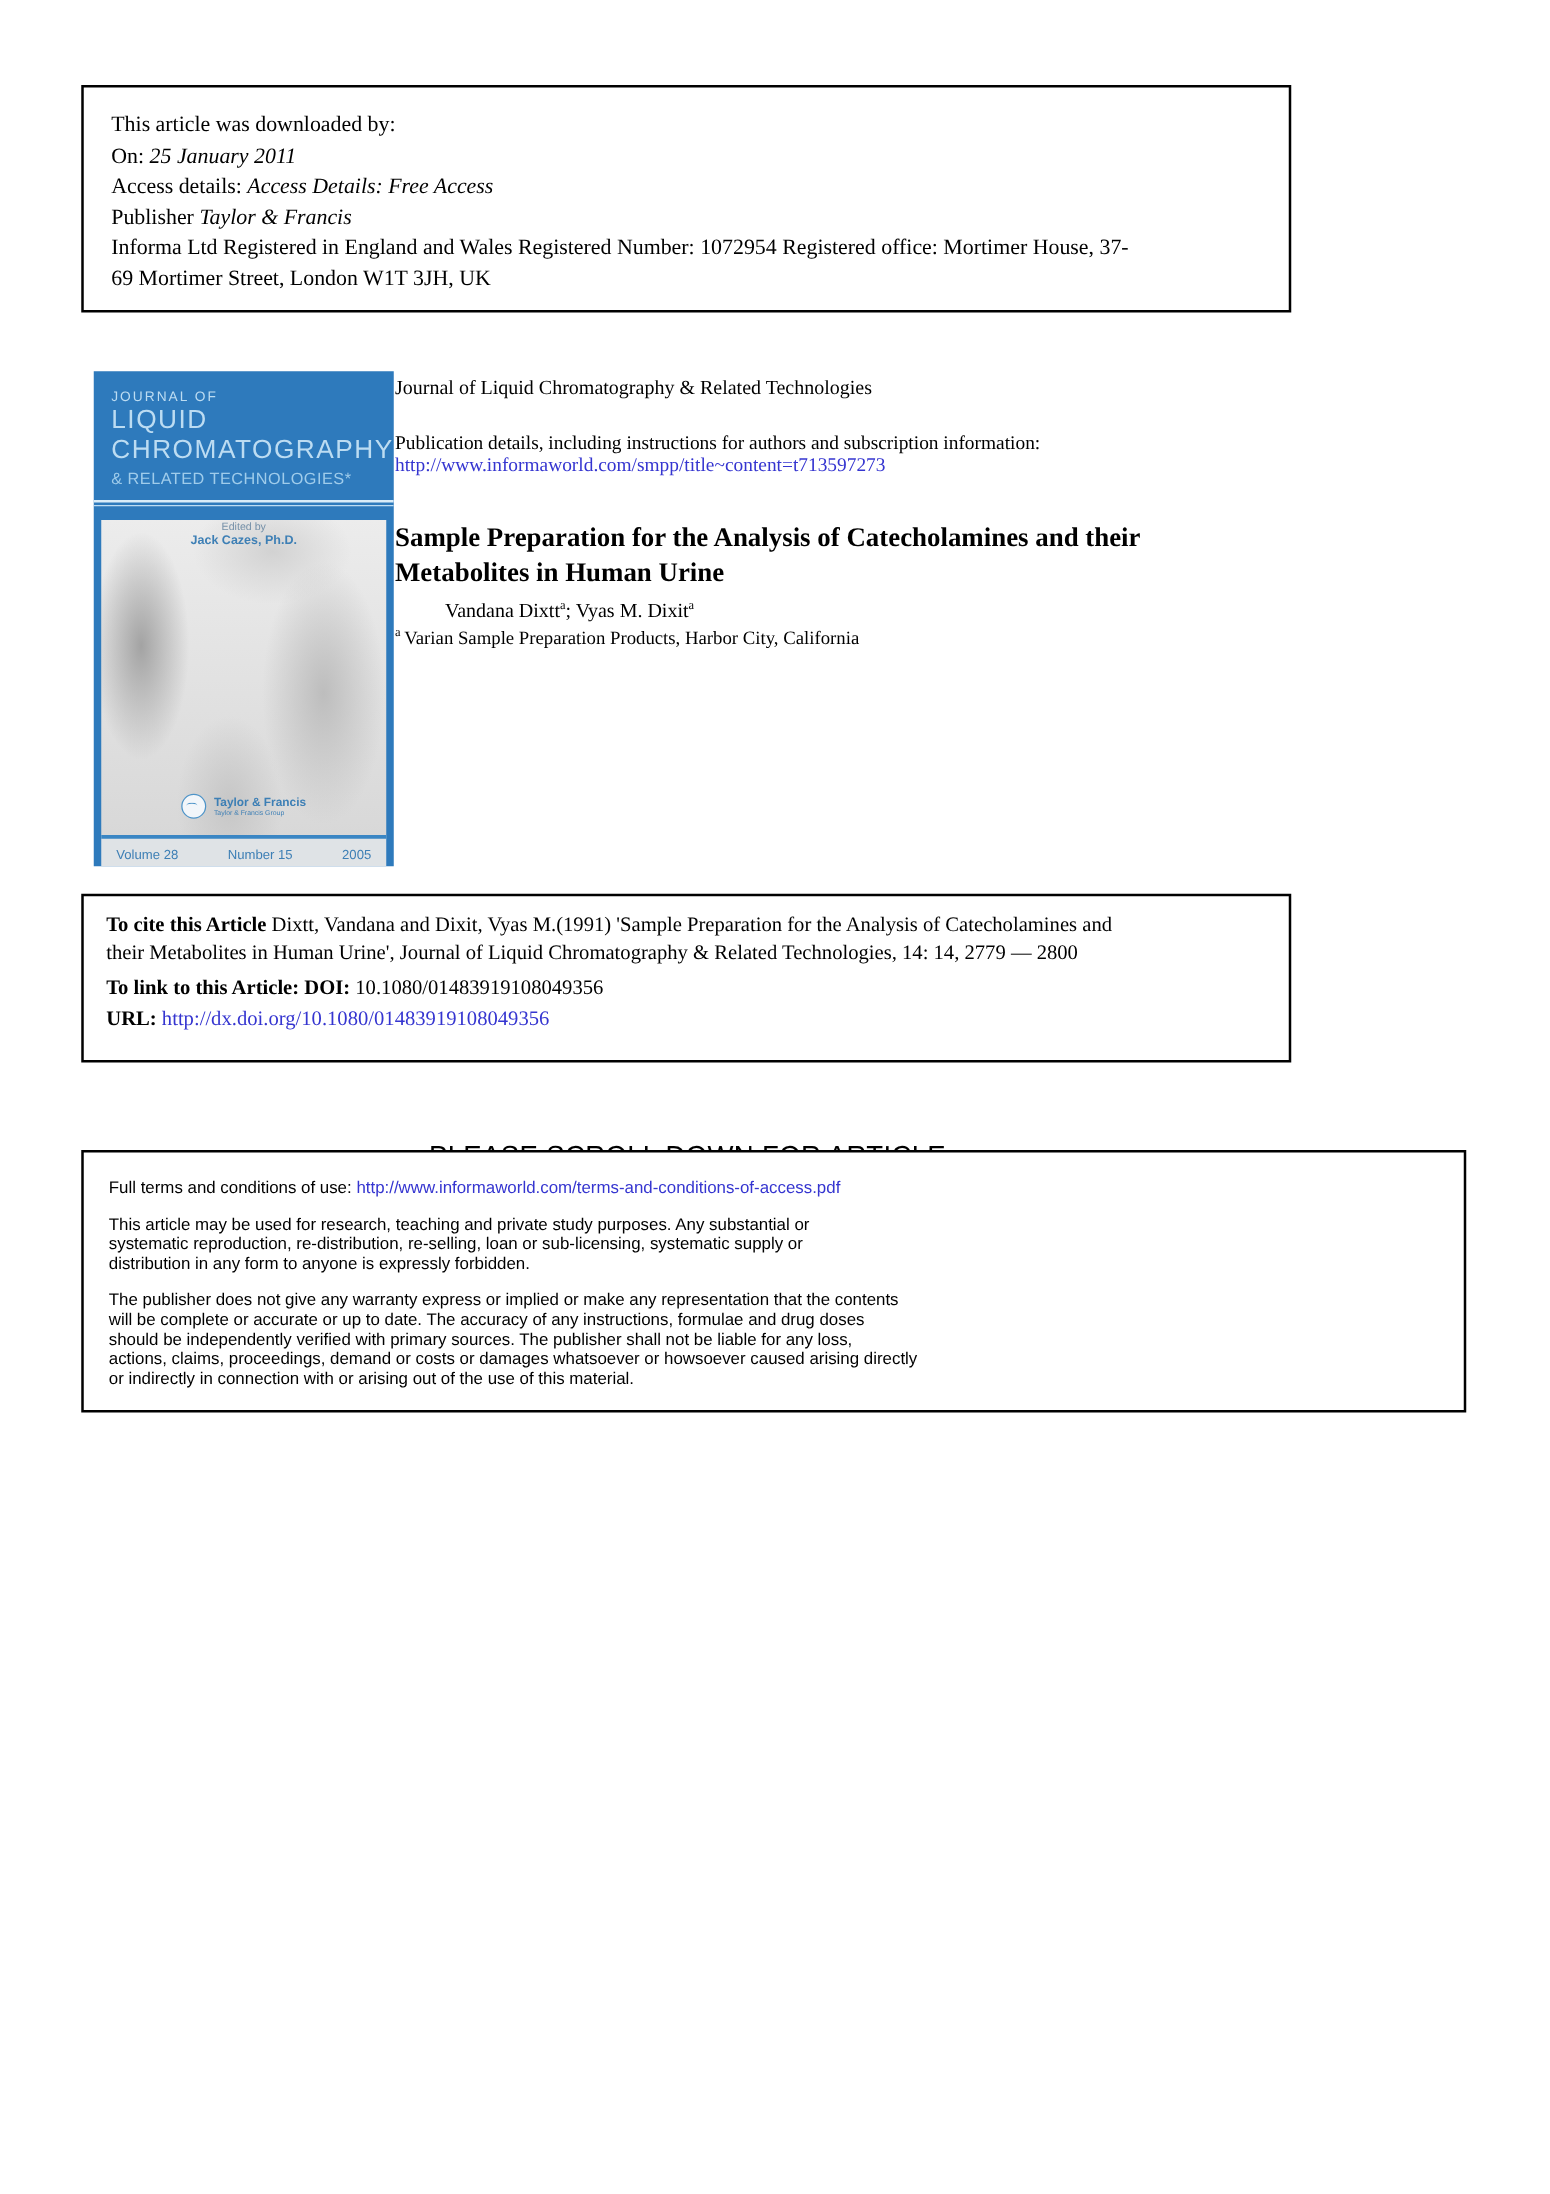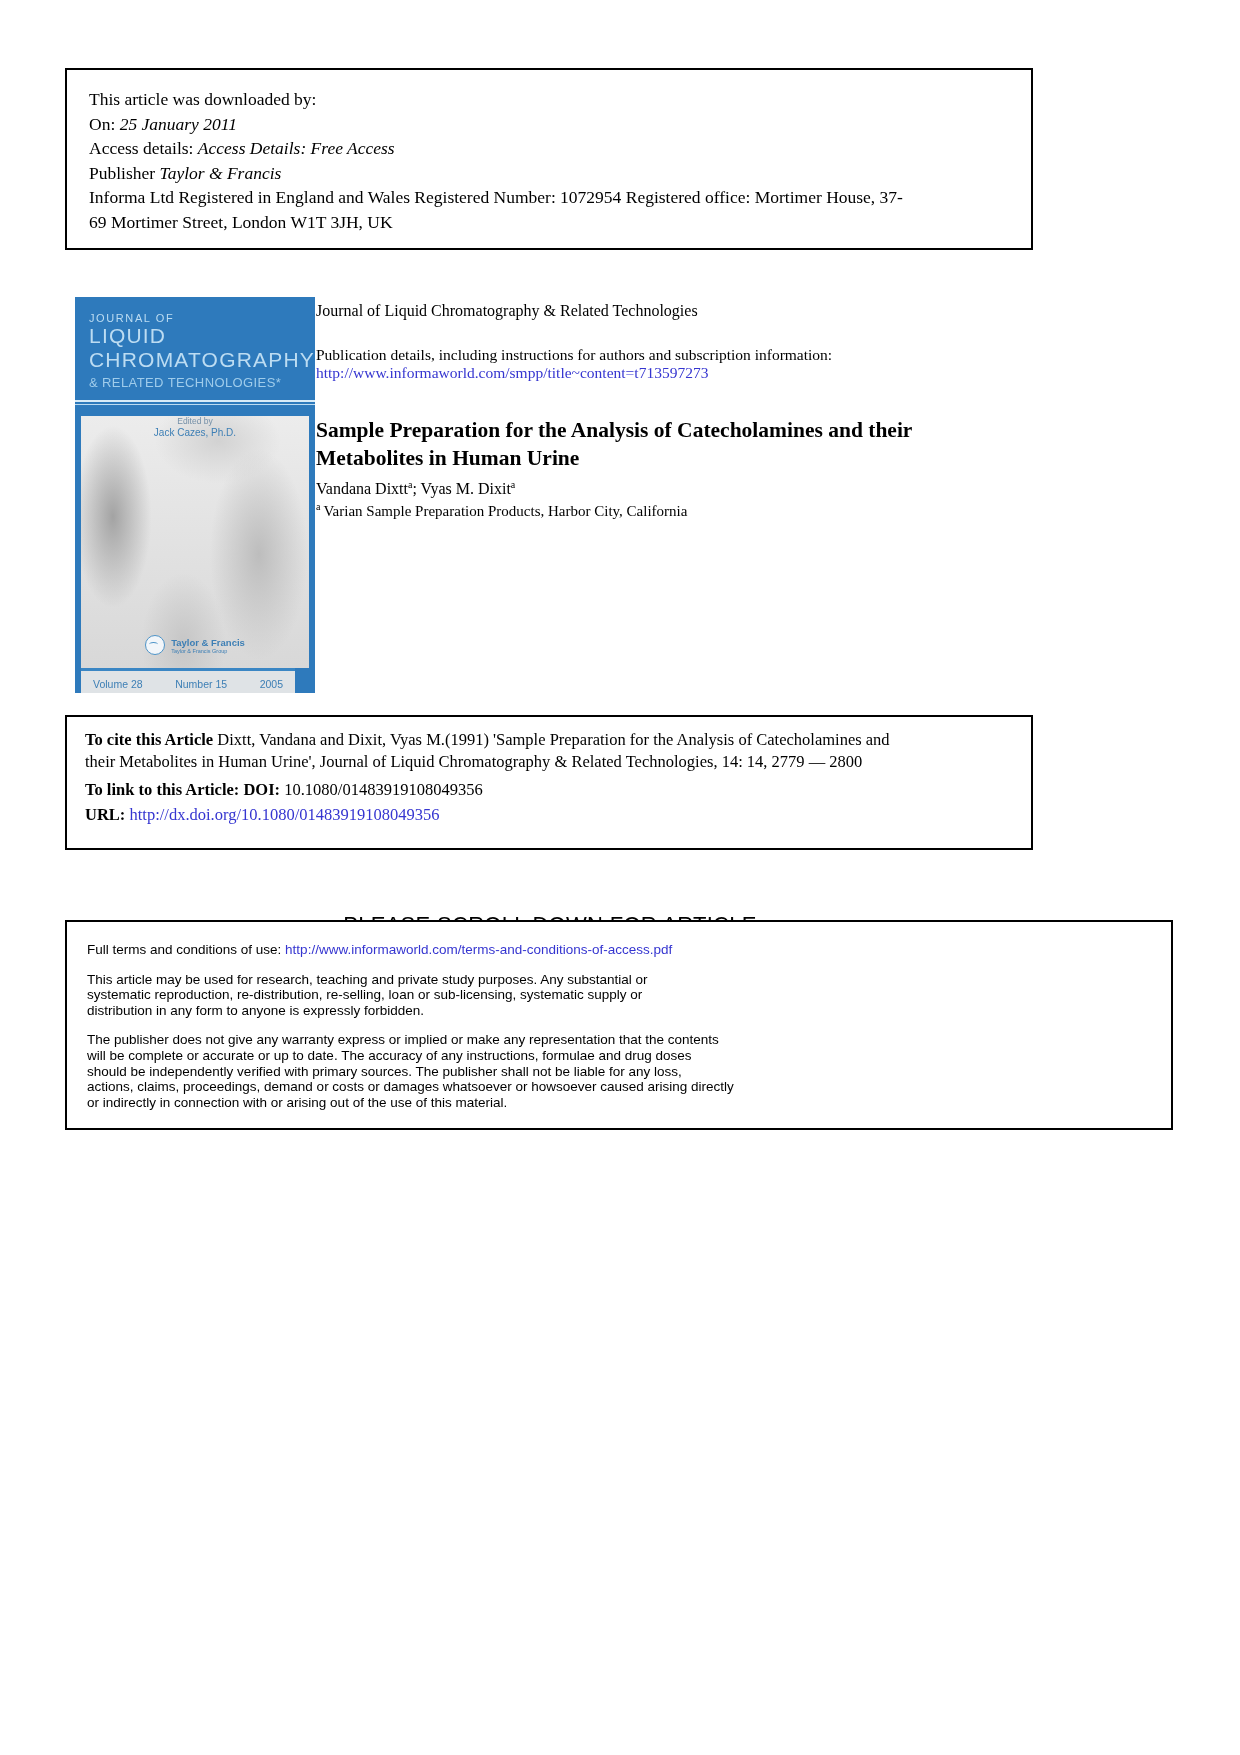--- a/index.html
+++ b/index.html
@@ -53,55 +53,55 @@
     font-family: "Liberation Sans", sans-serif;
     background:
       radial-gradient(ellipse 55px 130px at 14% 40%, #a3a3a3 0%, rgba(163,163,163,0) 70%),
       radial-gradient(ellipse 70px 150px at 78% 55%, #bdbdbd 0%, rgba(189,189,189,0) 70%),
       radial-gradient(ellipse 60px 100px at 45% 90%, #c6c6c6 0%, rgba(198,198,198,0) 70%),
       radial-gradient(ellipse 90px 60px at 60% 10%, #d2d2d2 0%, rgba(210,210,210,0) 70%),
       linear-gradient(180deg, #ececec 0%, #e0e0e0 60%, #d8d8d8 100%);
   }
   .topics { padding-top: 24px; font-size: 10px; line-height: 15.5px; color: #4e94c8; }
   .edited-by { margin-top: 11px; font-size: 8.5px; color: #7590a8; }
-  .editor { margin-top: 1px; font-size: 10px; font-weight: normal; color: #3d7fb5; text-align: center; }
+  .editor { margin-top: 1px; font-size: 10px; font-weight: bold; color: #3d7fb5; text-align: center; }
   .logo-row {
     position: absolute; left: 0; right: 0; bottom: 13px;
     display: flex; align-items: center; justify-content: center; gap: 6px;
   }
   .logo-circle {
     width: 18px; height: 18px; border-radius: 50%;
     border: 1.5px solid #4e94c8; background: #f2f6fa;
     position: relative; flex: 0 0 auto;
   }
   .logo-circle::after {
     content: ""; position: absolute; left: 3px; top: 6px;
     width: 9px; height: 4px; border-radius: 50%;
     border-top: 1.5px solid #4e94c8;
   }
   .logo-text { text-align: left; color: #3d7fb5; }
   .logo-main { font-size: 9.5px; font-weight: bold; }
   .logo-sub  { font-size: 5.5px; }
   .cover-footer {
-    margin: 0 20px 6px 6px;
+    margin: 0 6px 6px 6px;
     border-top: 3px solid #3a86c4;
     background: #dfe3e6;
     display: flex; justify-content: space-between; align-items: center;
     padding: 7px 12px 8px 12px;
     font-family: "Liberation Sans", sans-serif;
     font-size: 10.5px; color: #3d7fb5;
   }
 
   
   #journal-info { position: absolute; left: 316px; top: 302px; width: 710px; }
   .journal-title { font-size: 16px; font-weight: normal; }
   .pub-details { margin-top: 26px; font-size: 15.5px; }
   .journal-url { font-size: 15.5px; }
   .article-title { margin-top: 34px; font-size: 21.5px; font-weight: bold; line-height: 28px; }
-  .authors { margin-top: 7px; font-size: 16px; }
+  .authors { margin-top: 7px; font-size: 16px; padding-left: 40px; }
   .affiliation { margin-top: 3px; font-size: 15px; }
   sup { font-size: 10px; }
   .affiliation sup { margin-right: 3px; }
 
   
   #citation-box {
     left: 65px; top: 715px; width: 968px; height: 135px;
     padding: 12px 18px 14px 18px;
     font-size: 16.5px; line-height: 21.5px;
   }

